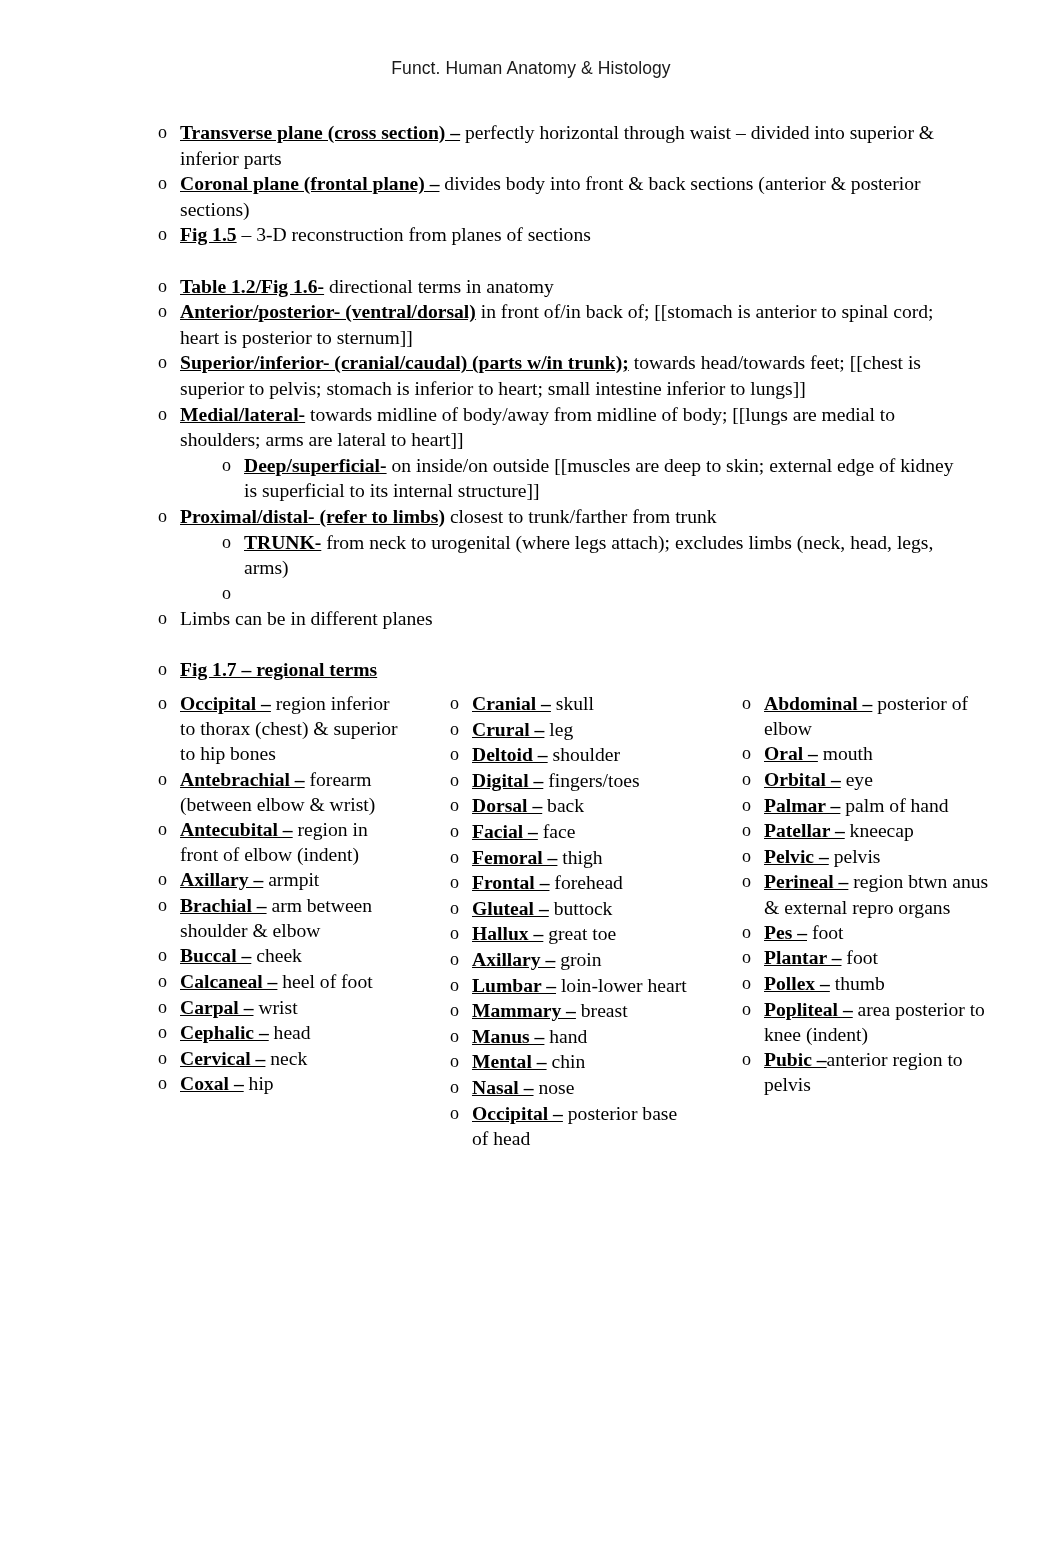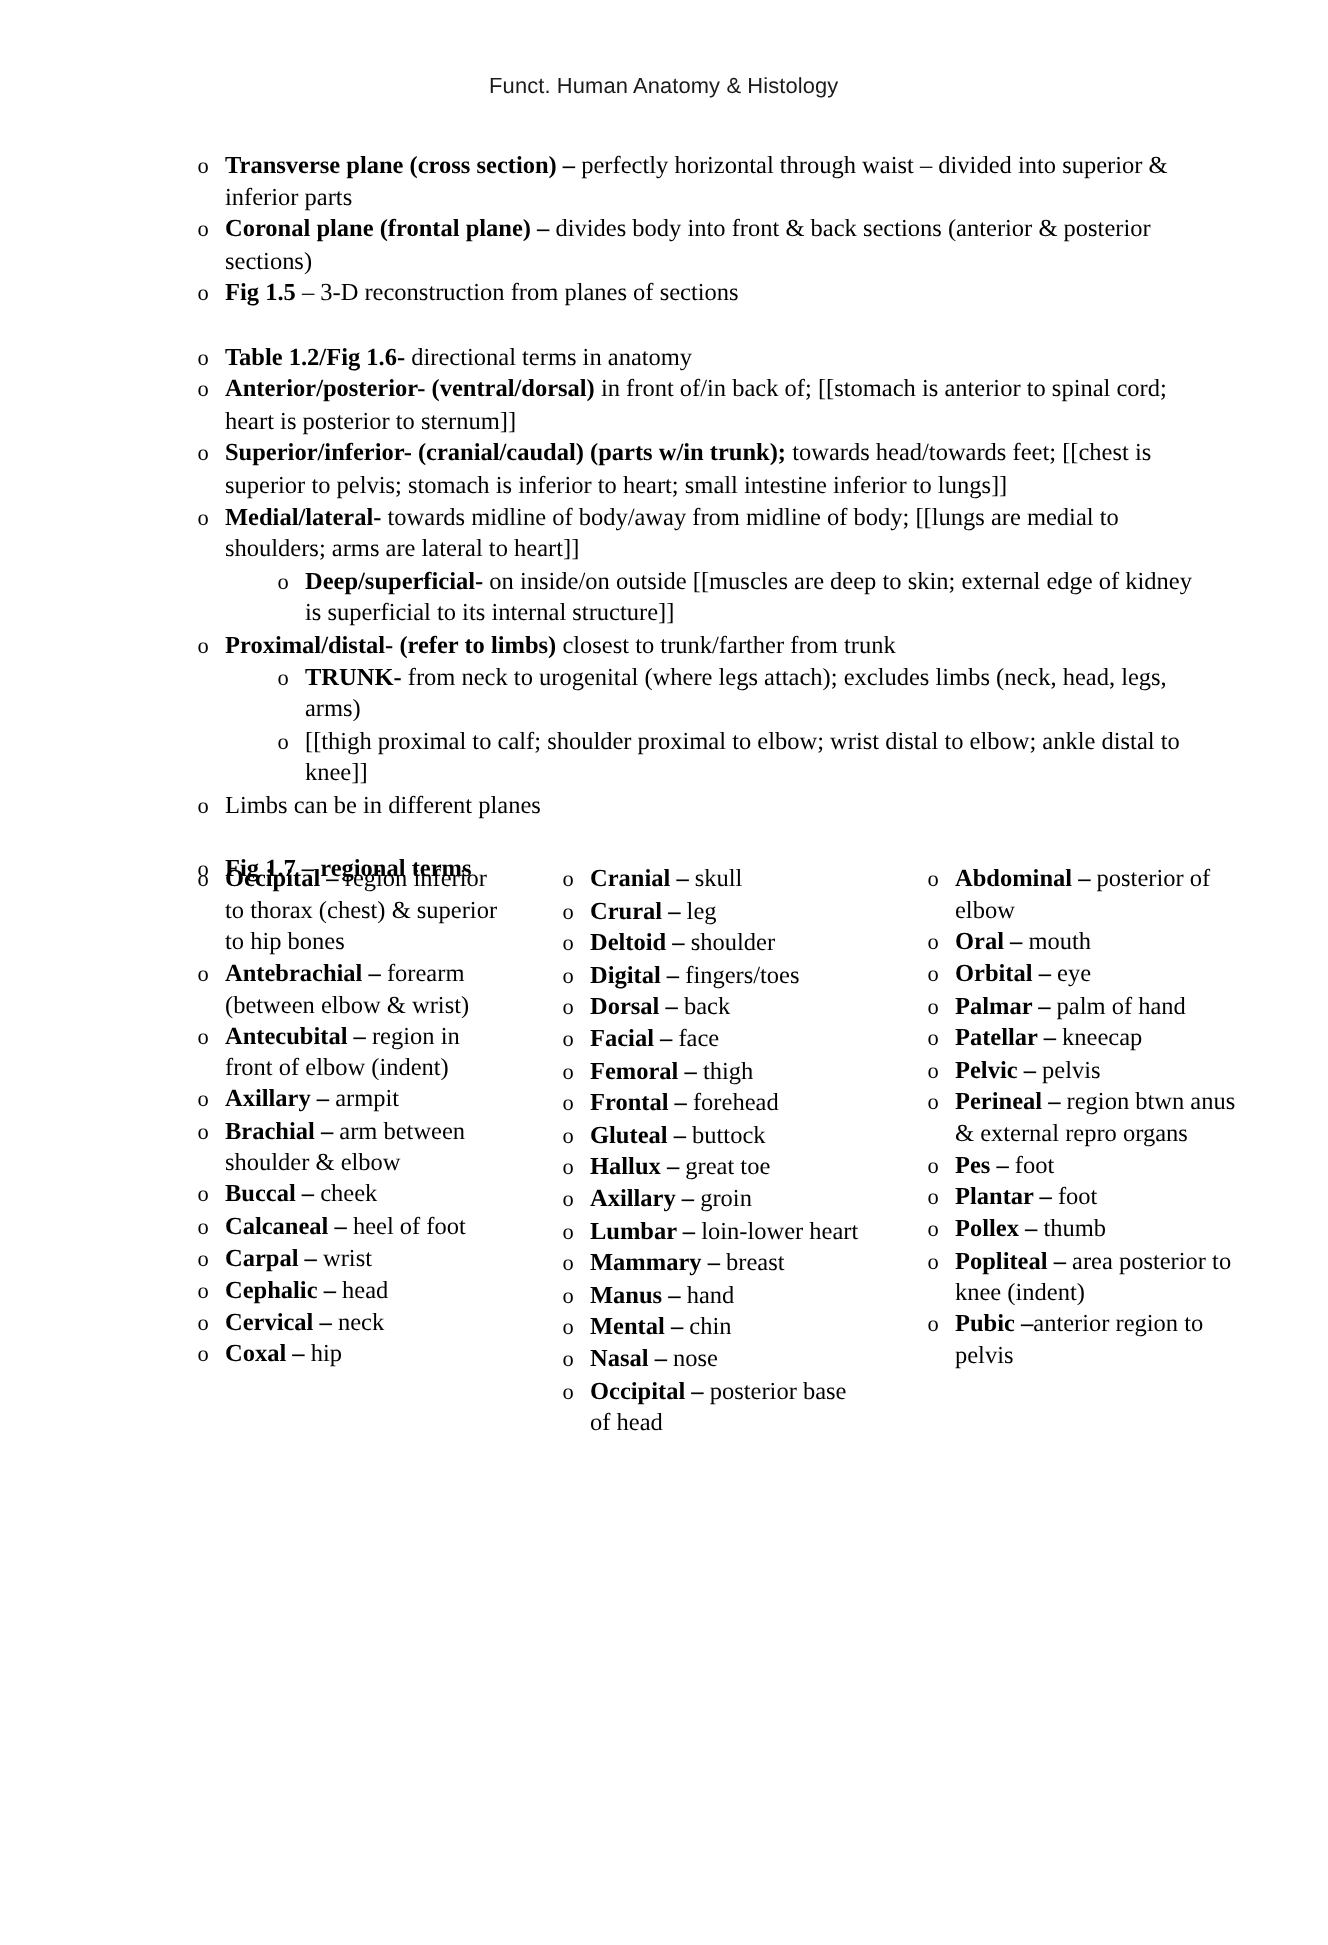--- a/index.html
+++ b/index.html
@@ -68,20 +68,21 @@
     min-width: 0;
   }
   
   .bullet.lvl2 {
     padding-left: 64px;
   }
 
   .bullet b,
   .bullet .lead {
     font-weight: bold;
+    text-decoration: underline;
   }
 
   .spacer-line {
     height: 25.6px;
   }
 
   
   .regional-cols {
     position: absolute;
     left: 150px;
@@ -157,21 +158,20 @@
         <div class="bullet">
           <span class="marker">o</span>
           <span class="content"><b class="lead">Proximal/distal- (refer to limbs)</b><span> closest to trunk/farther from trunk</span></span>
         </div>
         <div class="bullet lvl2">
           <span class="marker">o</span>
           <span class="content"><b class="lead">TRUNK-</b><span> from neck to urogenital (where legs attach); excludes limbs (neck, head, legs, arms)</span></span>
         </div>
         <div class="bullet lvl2">
           <span class="marker">o</span>
-          <span class="content"><span>[[thigh proximal to calf; shoulder proximal to elbow; wrist distal to elbow; ankle distal to knee]]</span></span>
         </div>
         <div class="bullet">
           <span class="marker">o</span>
           <span class="content"><span>Limbs can be in different planes</span></span>
         </div>
       </div>
     <div class="spacer-line"></div>
     <div id="group3heading">
         <div class="bullet">
           <span class="marker">o</span>

